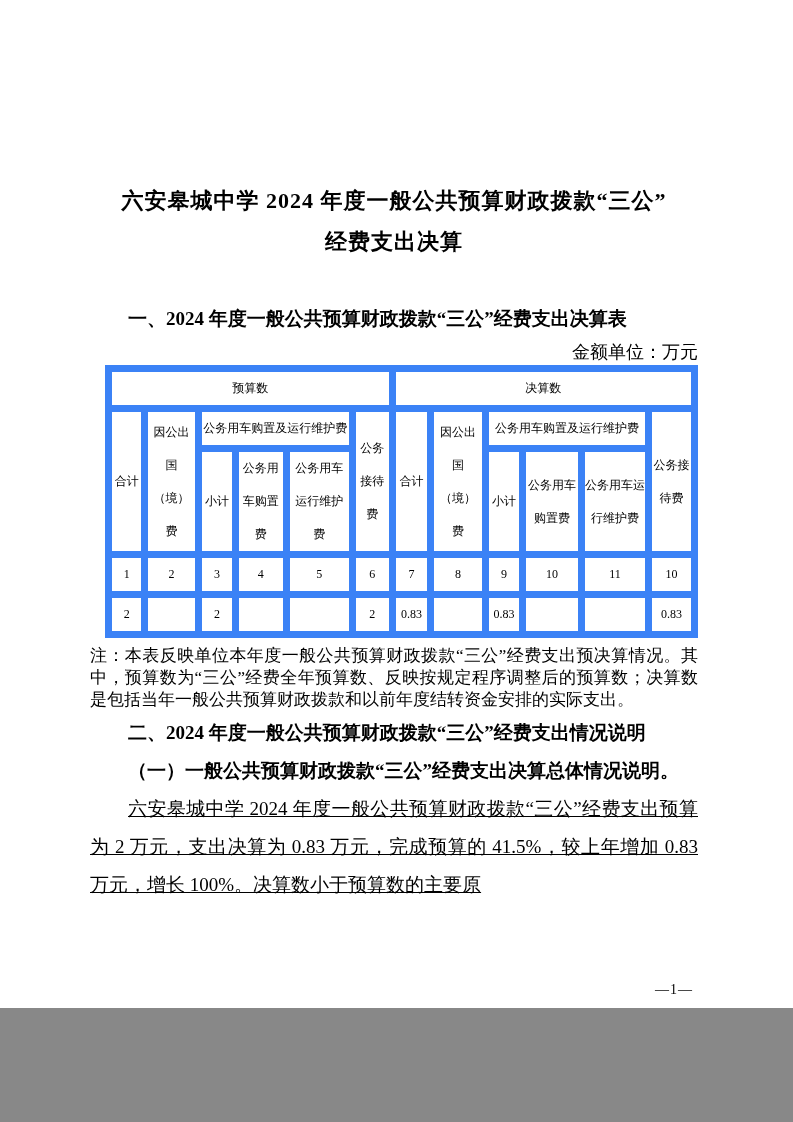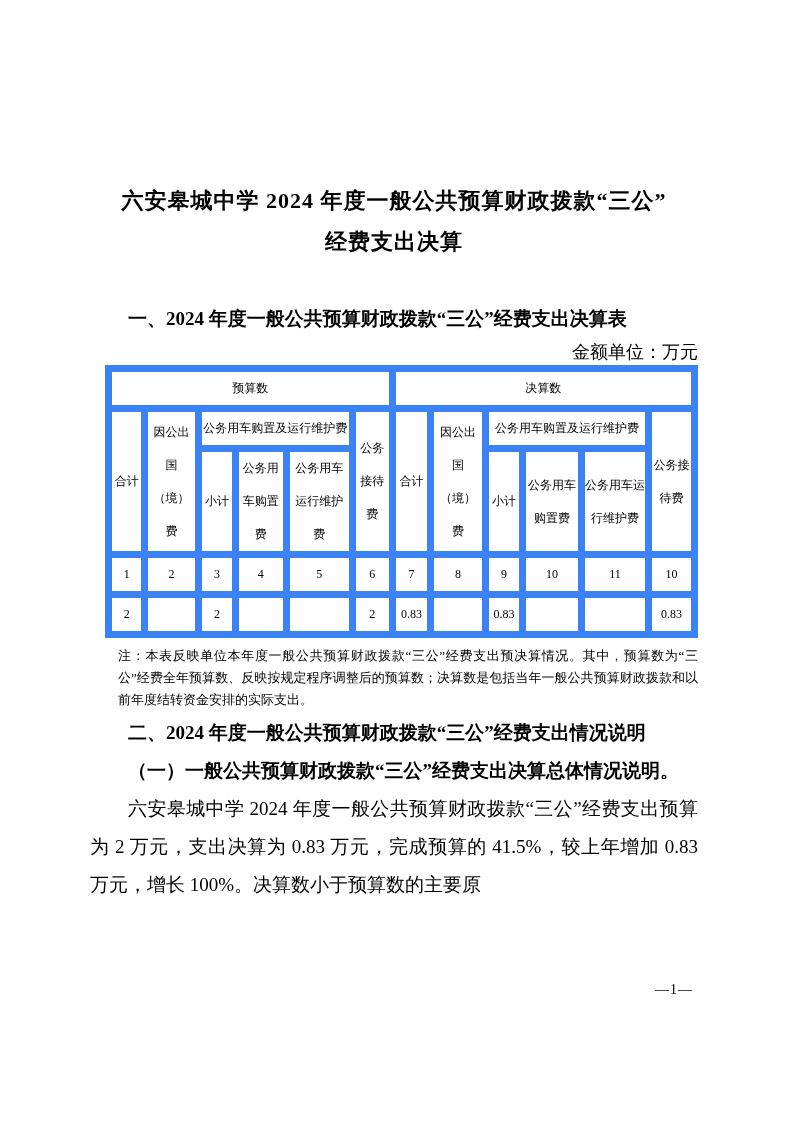--- a/index.html
+++ b/index.html
@@ -1,20 +1,20 @@
 <!DOCTYPE html>
 <html><head>
 <meta charset="utf-8">
 <style>
   * { margin: 0; padding: 0; box-sizing: border-box; }
   html, body { background: #888; }
   .page {
     position: relative;
     width: 793px;
-    height: 1122px;
+    height: 1008px;
     margin: 0 auto;
     background: #ffffff;
     color: #000000;
     font-family: "Liberation Serif", "DejaVu Serif", serif;
     overflow: hidden;
   }
   .content {
     padding: 0 95px 0 90px;
   }
   .doc-title {
@@ -56,38 +56,38 @@
     line-height: 2.75;
     overflow: hidden;
   }
   tr.row-group    { height: 38px; }
   tr.row-span     { height: 40px; }
   tr.row-sub      { height: 80px; }
   tr.row-numbers  { height: 35px; }
   tr.row-values   { height: 37px; }
   .note {
     margin-top: 7px;
-    font-size: 13px;
+    font-size: 17px;
     line-height: 22px;
     text-align: justify;
-    margin-left: 28px;
   }
   .body-heading {
     margin-top: 3px;
     font-size: 19px;
     font-weight: bold;
     line-height: 38px;
     text-indent: 2em;
     text-align: justify;
   }
   .body-paragraph {
     font-size: 19px;
     line-height: 38px;
     text-indent: 2em;
     text-align: justify;
+    text-decoration: underline;
   }
   .page-number {
     position: absolute;
     top: 982px;
     right: 100px;
     font-size: 14px;
     letter-spacing: 1px;
   }
 </style>
 </head>

